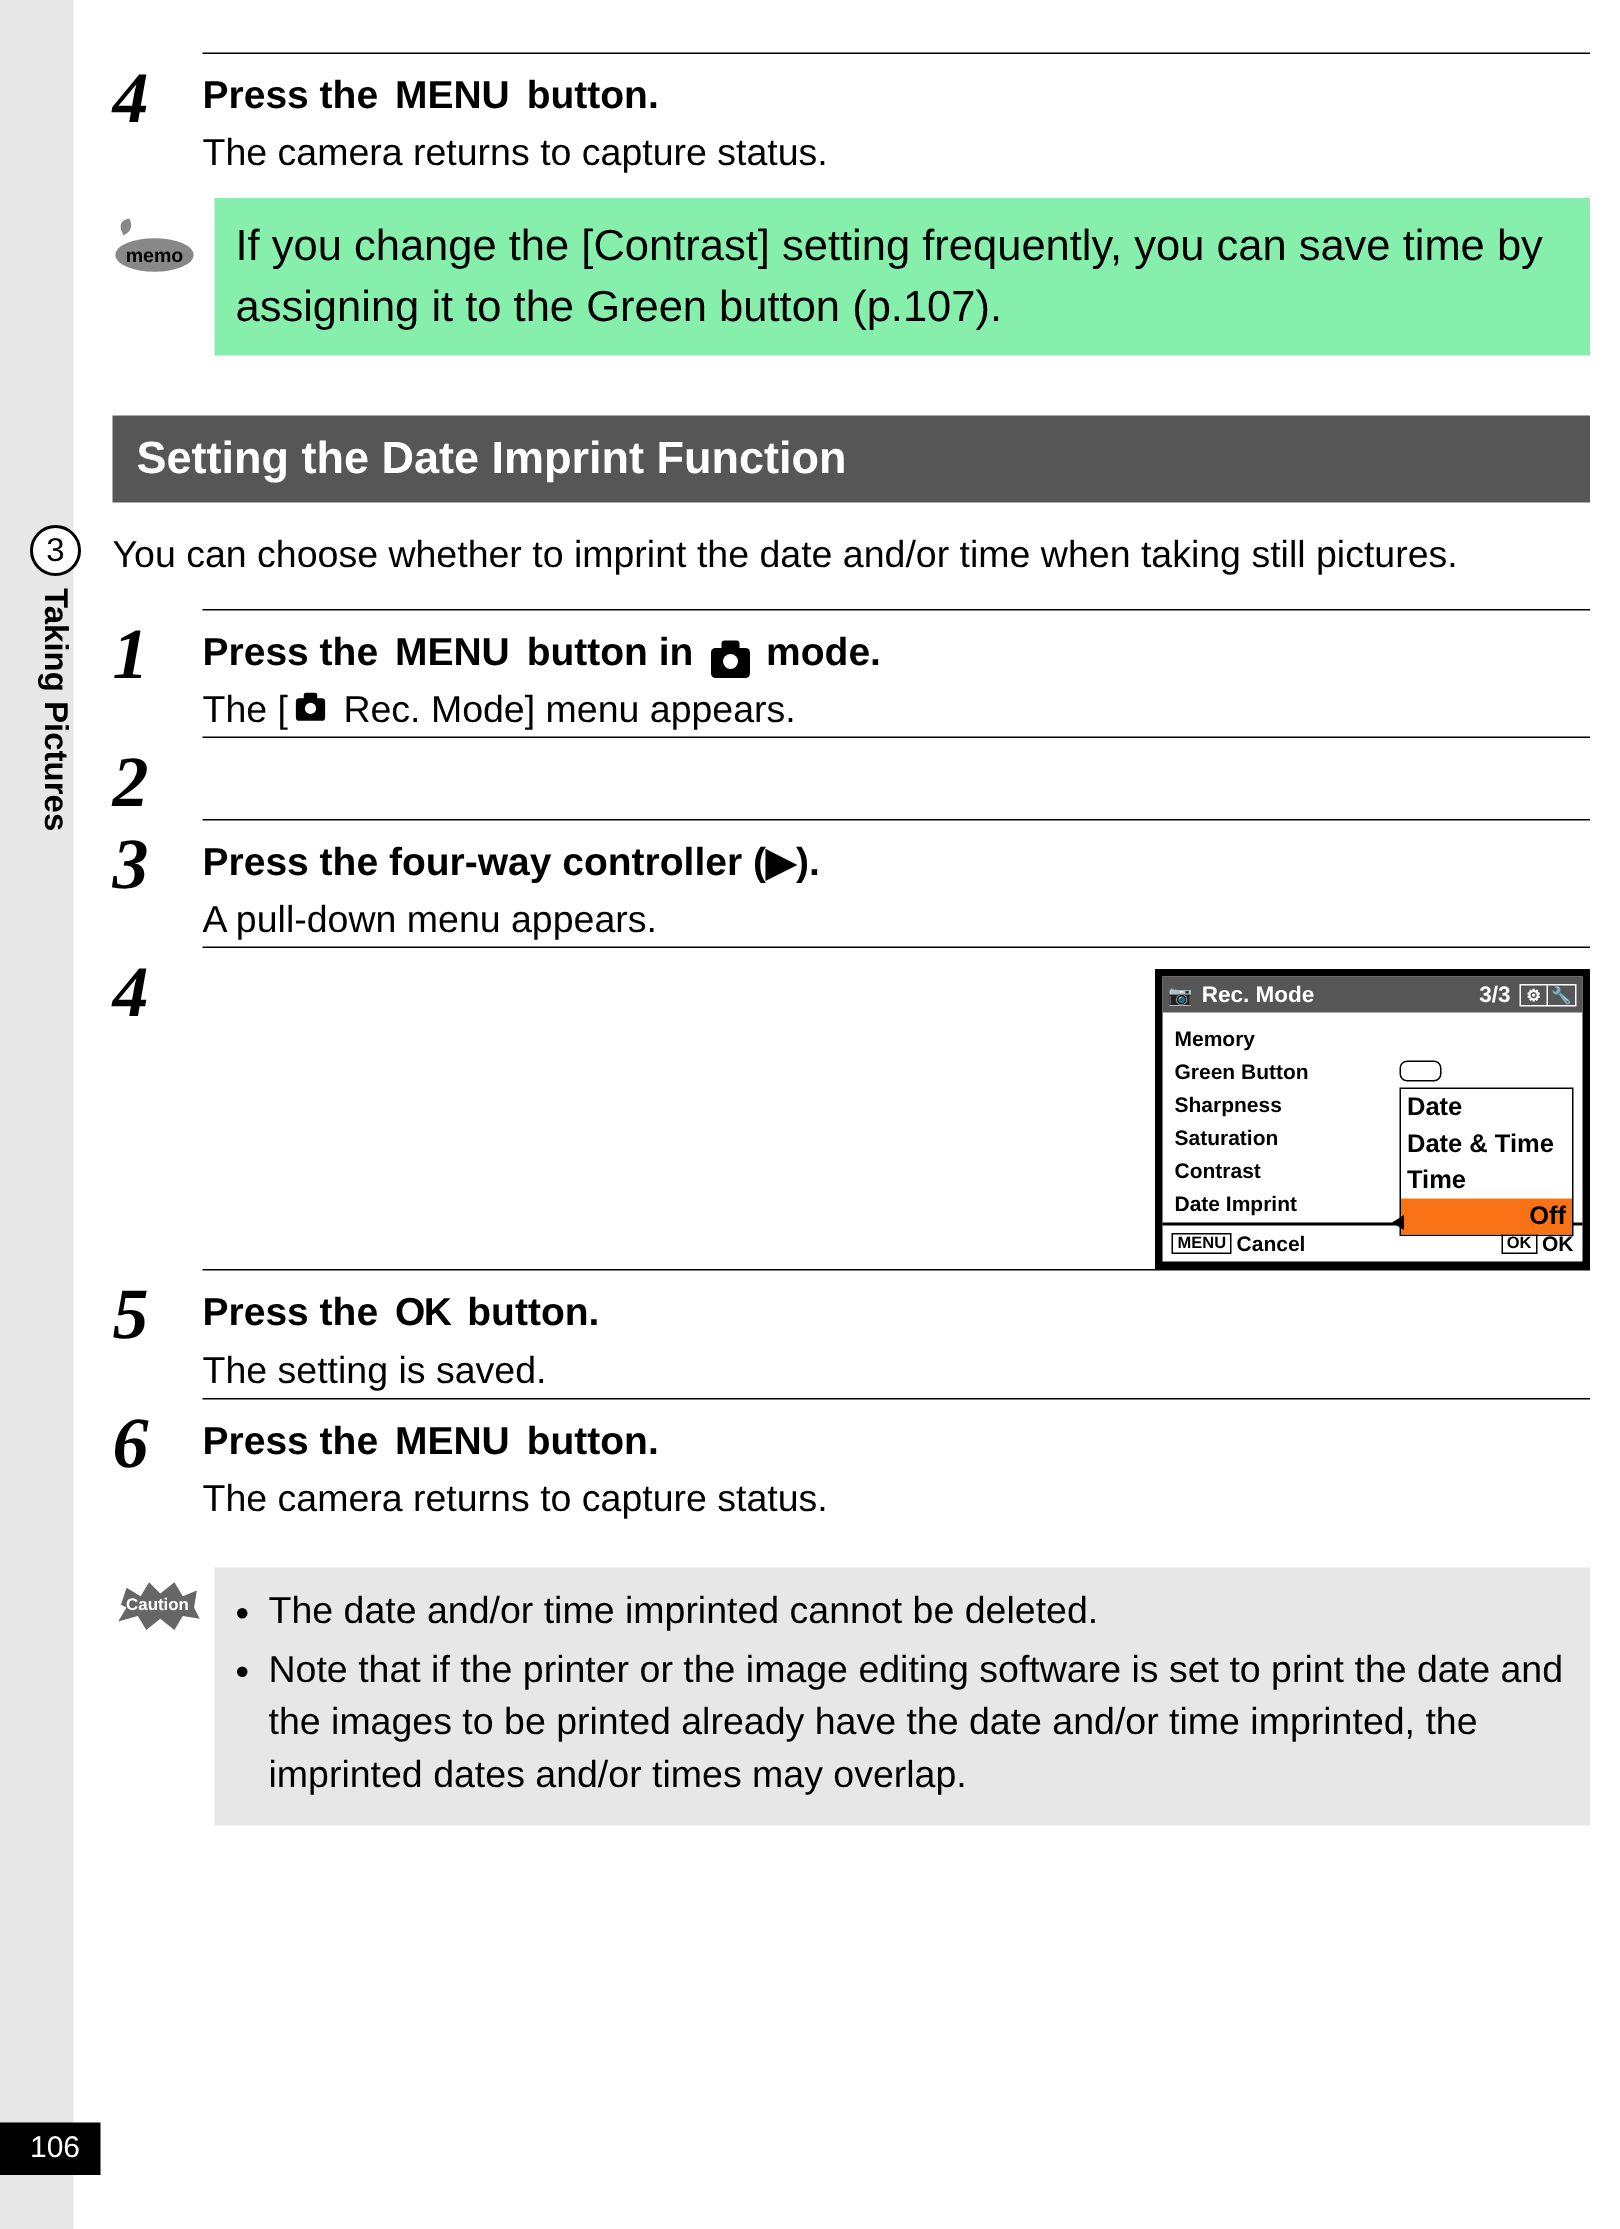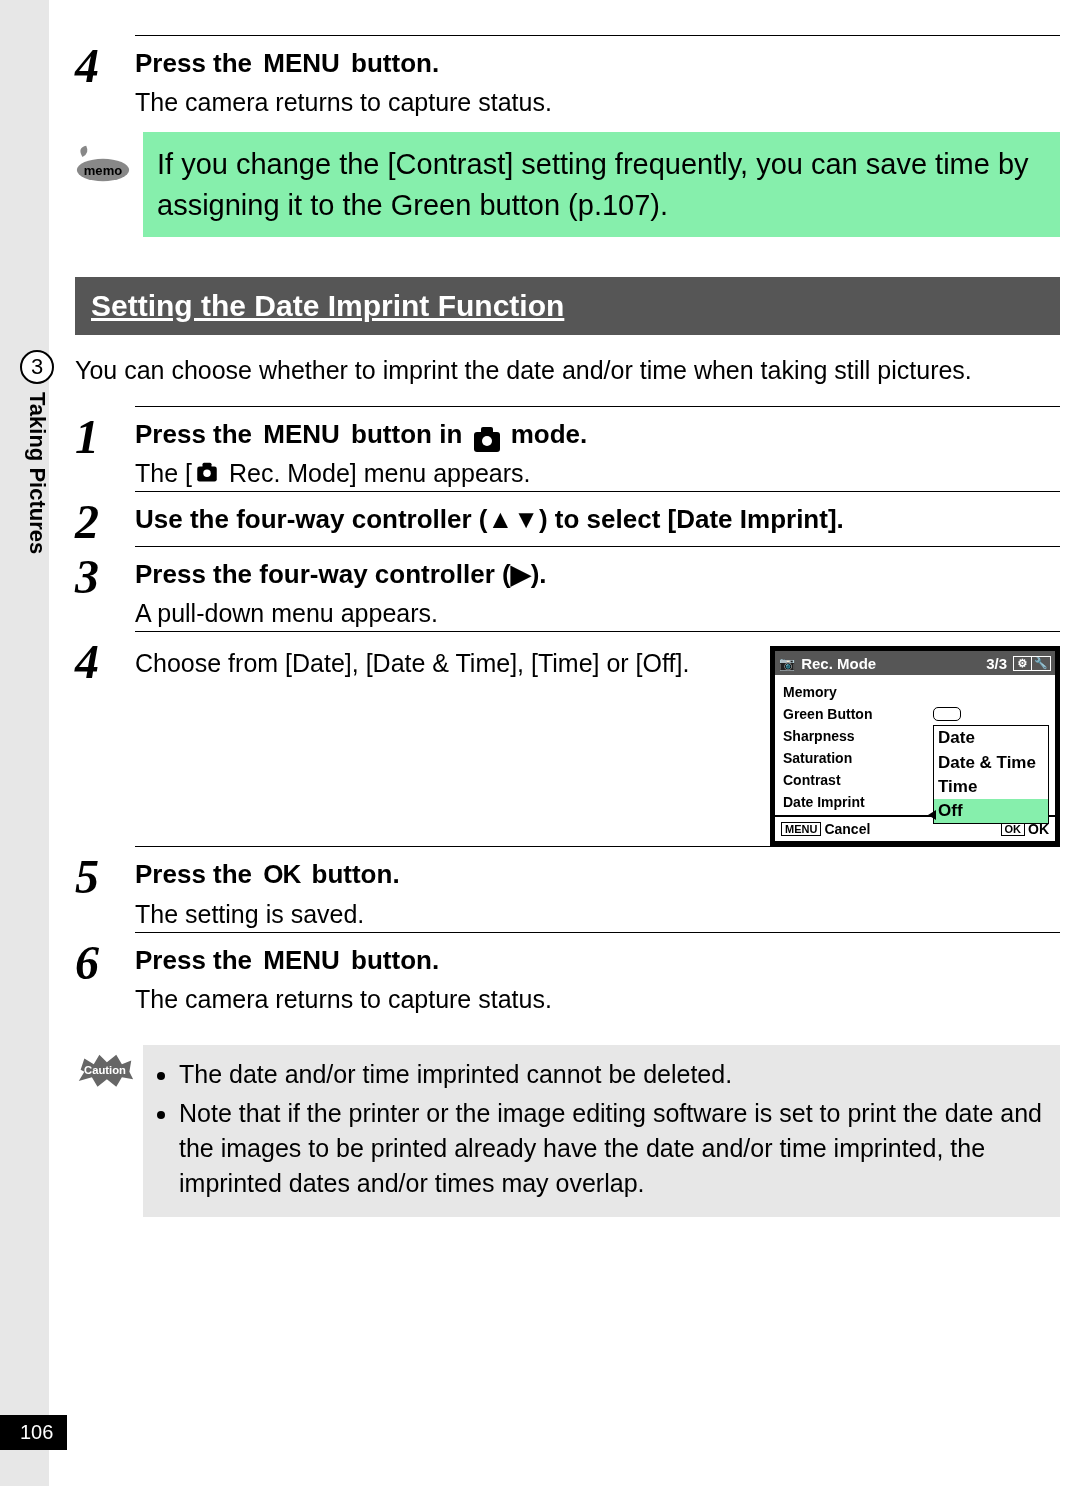--- a/index.html
+++ b/index.html
@@ -90,21 +90,20 @@
     line-height: 1.4;
   }
   .section-header {
     background: #565656;
     color: #fff;
     font-size: 30px;
     font-weight: bold;
     padding: 12px 16px;
     margin-top: 40px;
     margin-bottom: 18px;
-    text-decoration: underline;
   }
   .section-intro {
     font-size: 25px;
     line-height: 1.4;
     margin-bottom: 18px;
   }
   .side-tab {
     position: absolute;
     left: 20px;
     top: 350px;
@@ -176,21 +175,22 @@
     border: 1px solid #000;
     width: 116px;
     margin-left: auto;
   }
   .cs-dropdown .opt {
     font-size: 17px;
     padding: 1px 4px;
     line-height: 1.3;
   }
   .cs-dropdown .opt.selected {
-    background: #86efac;
+    background: #f97316;
+    text-align: right;
   }
   .cs-dropdown .arrow {
     position: absolute;
     left: -6px;
     bottom: 3px;
     width: 0; height: 0;
     border-top: 5px solid transparent;
     border-bottom: 5px solid transparent;
     border-right: 8px solid #000;
   }
@@ -324,44 +324,38 @@
         </div>
         <div class="step-desc">
           <span>The [</span><span class="inline-cam-icon" style="transform:scale(0.75);margin:0 2px;"></span><span> Rec. Mode] menu appears.</span>
         </div>
       </div>
     </div>
 
     <hr class="hr-step">
     <div class="step">
       <div class="step-num">2</div>
-      <div class="step-body">
-        <div class="step-title">
-            <span>Use the four-way controller (▲▼) to select [Date Imprint].</span>
-          </div>
-      </div>
     </div>
 
     <hr class="hr-step">
     <div class="step">
       <div class="step-num">3</div>
       <div class="step-body">
         <div class="step-title">
             <span>Press the four-way controller (▶).</span>
           </div>
         <div class="step-desc">A pull-down menu appears.</div>
       </div>
     </div>
 
     <hr class="hr-step">
     <div class="step">
       <div class="step-num">4</div>
       <div class="step-body step-row-with-screen">
         <div class="left-col">
-          <div class="step-desc">Choose from [Date], [Date &amp; Time], [Time] or [Off].</div>
         </div>
         <div class="camera-screen">
           <div class="cs-header">
             <span class="cs-cam-icon">📷</span>
             <span>Rec. Mode</span>
             <span class="spacer"></span>
             <span>3/3</span>
             <span class="tabbox">
                 <span class="t">⚙</span>
                 <span class="t">🔧</span>

